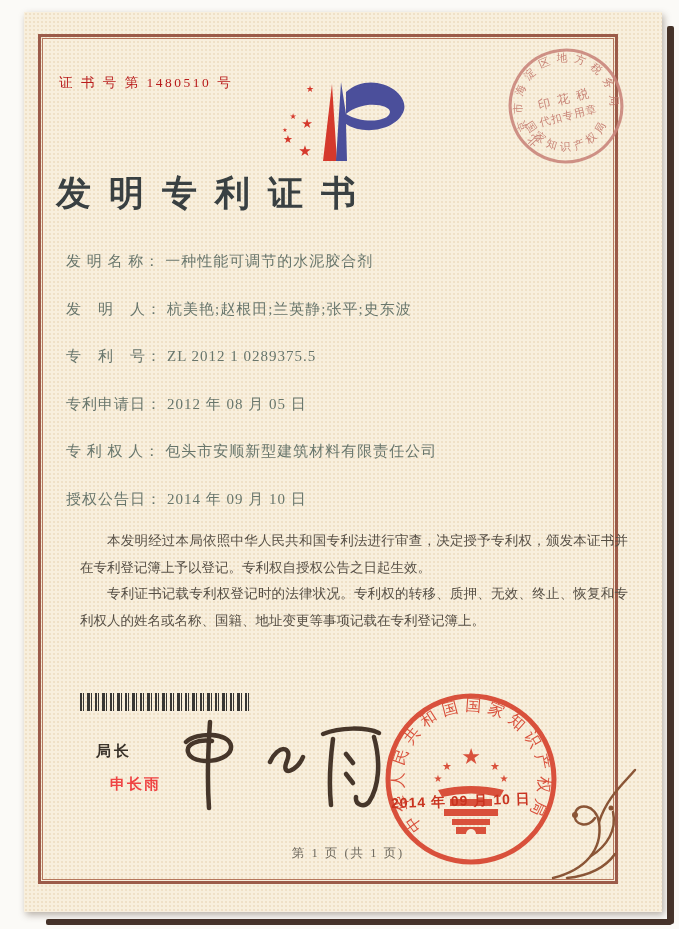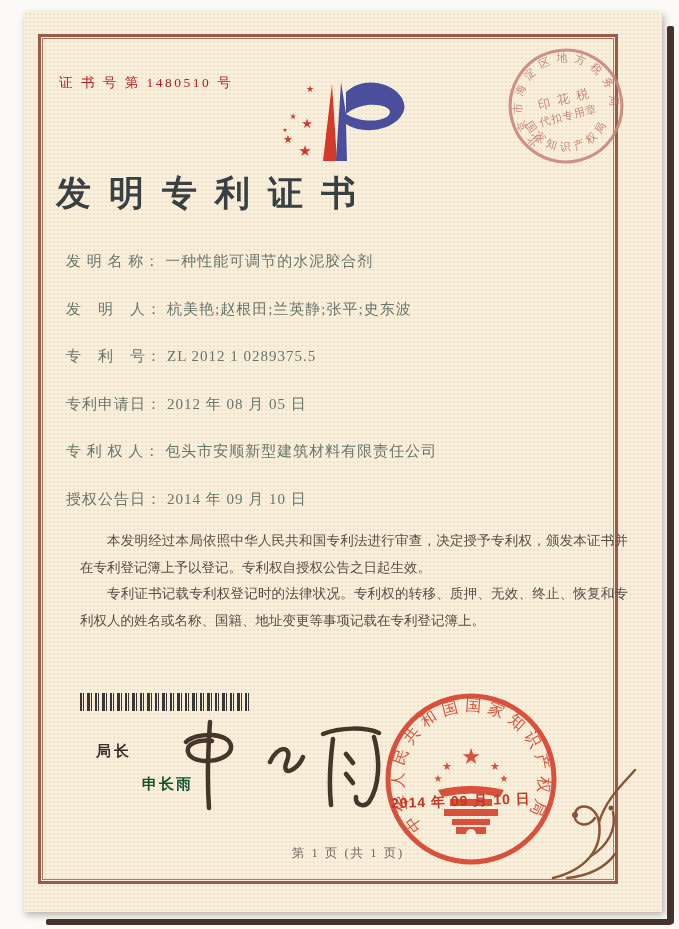--- a/index.html
+++ b/index.html
@@ -56,21 +56,21 @@
   .bodytext p{margin:0;text-indent:2em;}
   .barcode{
     position:absolute;left:80px;top:693px;width:172px;height:18px;opacity:.88;
     background:repeating-linear-gradient(90deg,
       #1e1e1e 0 2px,transparent 2px 3px,
       #1e1e1e 3px 4px,transparent 4px 7px,
       #1e1e1e 7px 10px,transparent 10px 11px,
       #1e1e1e 11px 12px,transparent 12px 15px);
   }
   .signer-title{position:absolute;left:96px;top:742px;font-size:15px;letter-spacing:3px;color:#3a332b;font-weight:600;}
-  .signer-name{position:absolute;left:102px;top:775px;font-size:15px;letter-spacing:2px;color:#14532d;font-weight:600;padding-left:40px;}
+  .signer-name{position:absolute;left:70px;top:775px;font-size:15px;letter-spacing:2px;color:#ef4444;font-weight:600;padding-left:40px;}
   .signature{position:absolute;left:150px;top:706px;width:250px;height:112px;}
   .seal{position:absolute;left:382px;top:690px;width:178px;height:178px;opacity:.9;}
   .seal-date{
     position:absolute;left:391px;top:792px;width:175px;
     font-size:14px;font-weight:bold;color:#c93420;letter-spacing:1px;
     transform:rotate(-2deg);font-family:"Liberation Sans","DejaVu Sans",sans-serif;
   }
   .footer{
     position:absolute;left:38px;top:845px;width:580px;text-align:center;
     font-size:12.5px;letter-spacing:2px;color:#6f6a5f;padding-left:20px;

